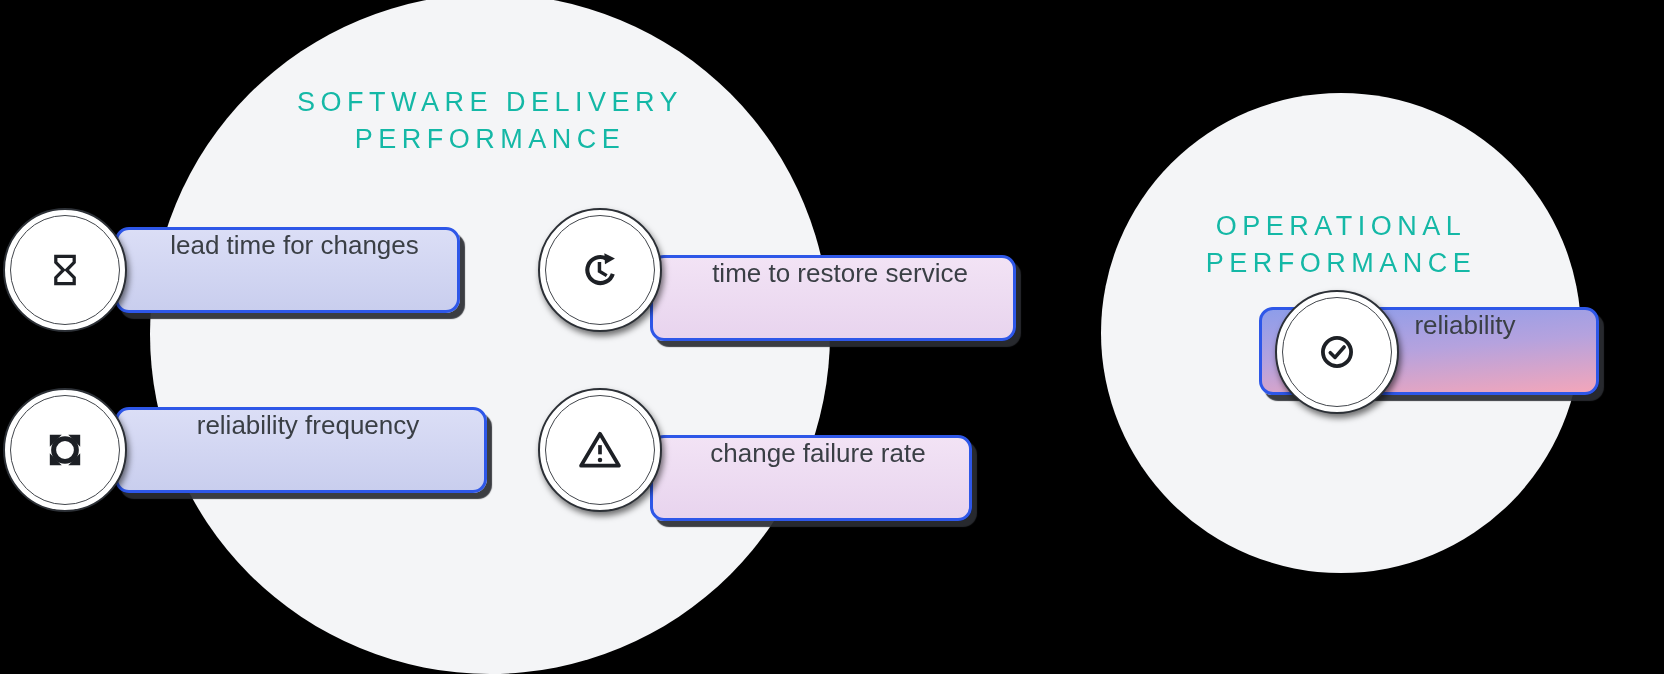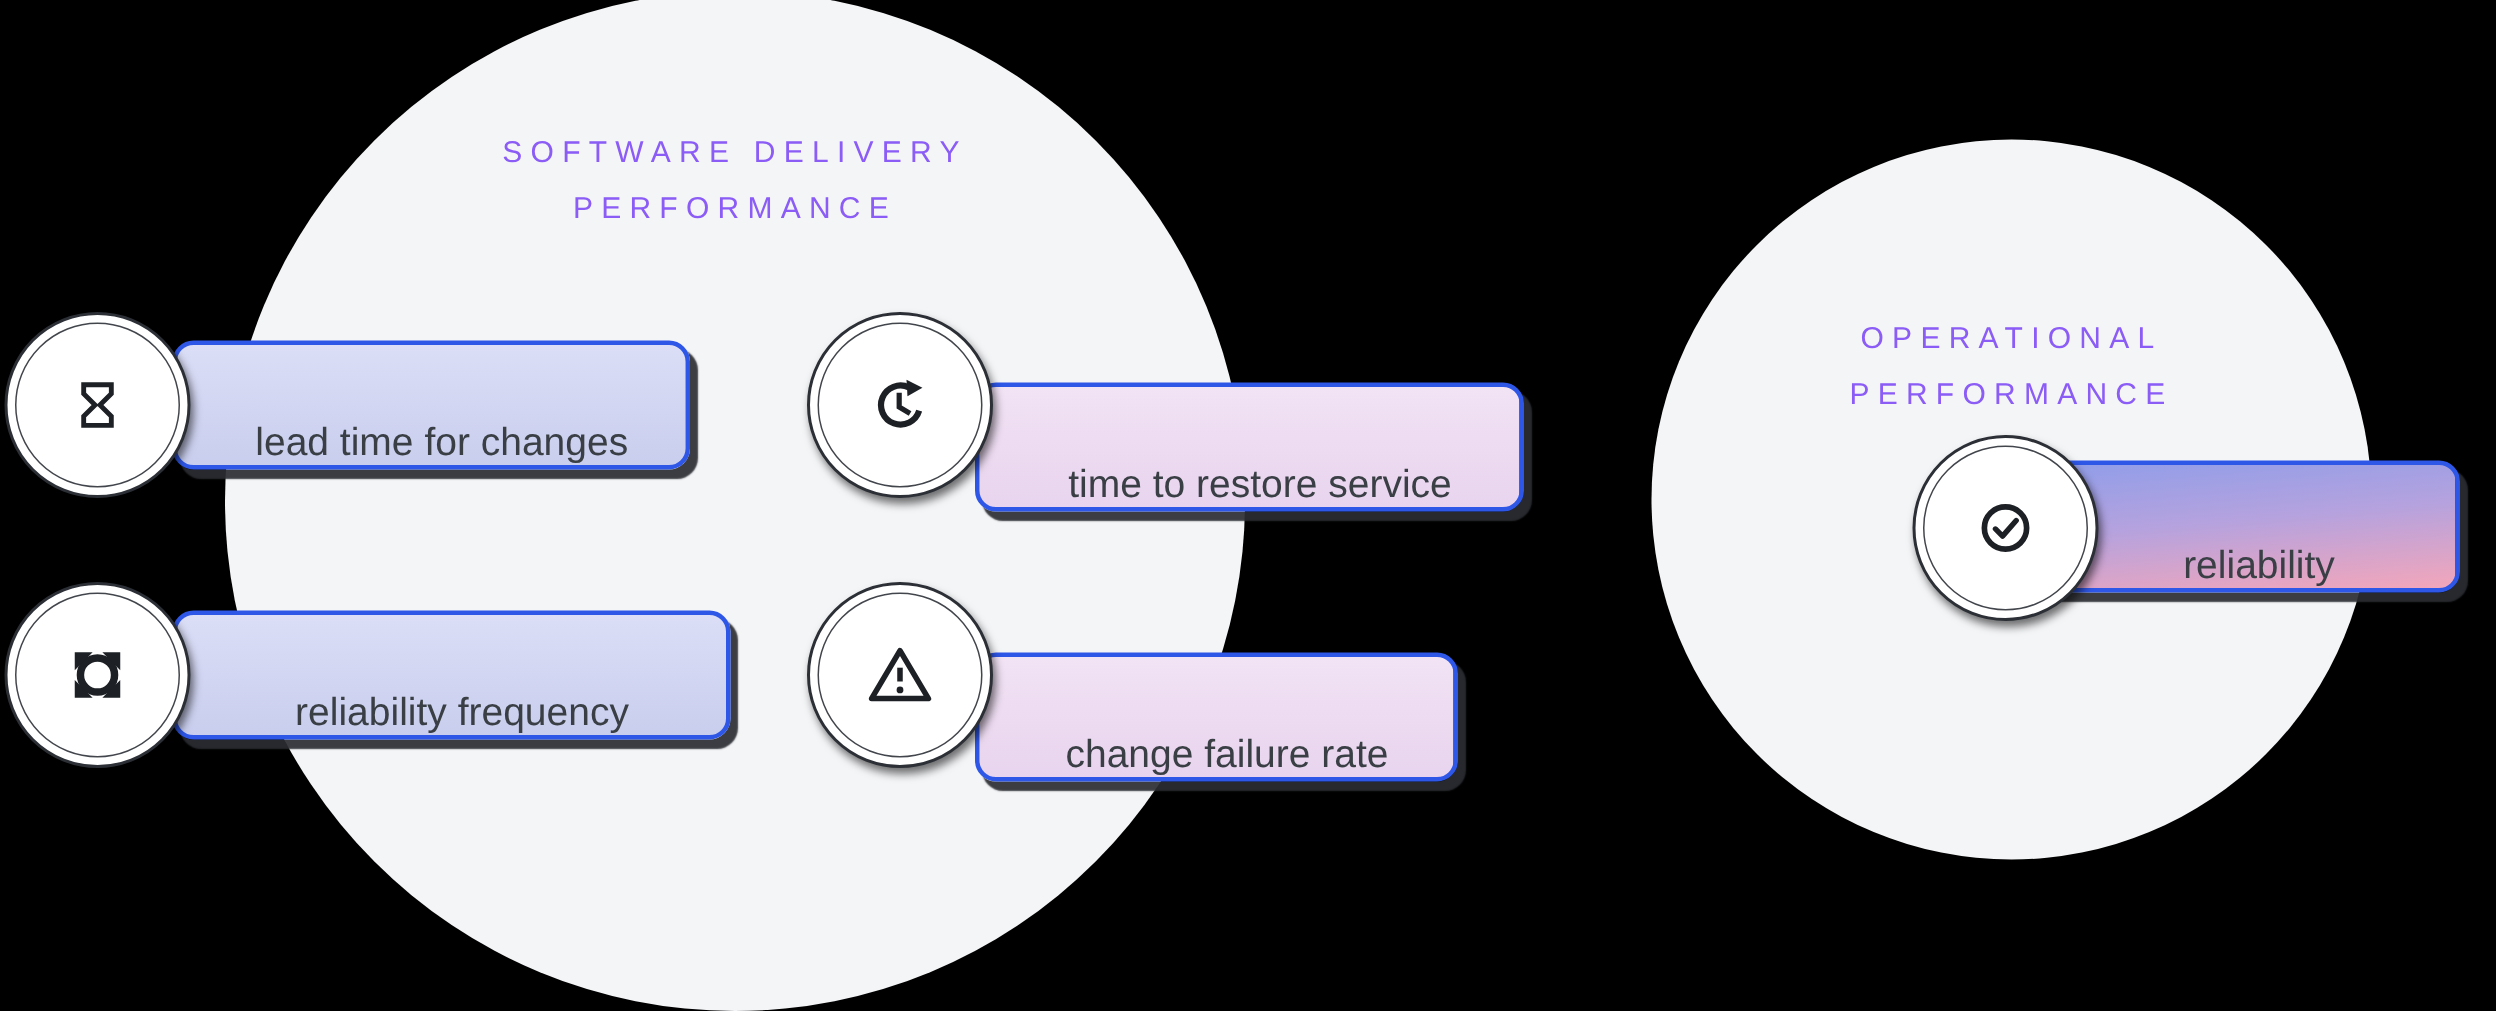--- a/index.html
+++ b/index.html
@@ -4,27 +4,27 @@
 <style>
   html,body{margin:0;padding:0;background:#000;}
   .canvas{
     position:relative;width:1664px;height:674px;background:#000;
     overflow:hidden;font-family:"Liberation Sans",sans-serif;
   }
   .big-circle{
     position:absolute;border-radius:50%;background:#f4f5f7;
   }
   .circle-title{
-    position:absolute;text-align:center;color:#8b5cf6;
-    font-size:20px;line-height:37px;letter-spacing:5.5px;font-weight:400;
+    position:absolute;text-align:center;color:#14b8a6;
+    font-size:27px;line-height:37px;letter-spacing:5.5px;font-weight:400;
   }
   .metric-pill{
     position:absolute;box-sizing:border-box;height:86px;
     border:3px solid #2e57e8;border-radius:14px;
-    display:flex;align-items:flex-end;justify-content:center;
+    display:flex;align-items:flex-start;justify-content:center;
     box-shadow:5px 6px 1px rgba(42,45,50,0.92);
     z-index:1;
   }
   .pill-lavender{background:linear-gradient(180deg,#dbdef6 0%,#c9ceee 100%);}
   .pill-pink{background:linear-gradient(180deg,#f2e3f5 0%,#e8d4ee 100%);margin-top:28px;}
   .pill-gradient{background:linear-gradient(175deg,#8d9dea 0%,#b5a2de 48%,#f3a6ba 100%);}
   .pill-label{
     color:#3a3f45;font-size:26px;white-space:nowrap;
   }
   .badge{
@@ -95,21 +95,21 @@
     <span class="pill-label">change failure rate</span>
   </div>
   <div class="badge" style="left:538px;top:388px;">
     <svg viewBox="0 0 48 48">
       <path class="ic" d="M24 9 L41.5 38.5 H6.5 Z" fill="none" stroke-width="3.4" stroke-linejoin="round"></path>
       <line class="ic" x1="24" y1="19.5" x2="24" y2="28" stroke-width="3.4"></line>
       <circle cx="24" cy="33.2" r="2.1" fill="#1d2025"></circle>
     </svg>
   </div>
 
-  <div class="metric-pill pill-gradient" style="left:1300px;top:307px;width:340px;height:88px;padding-left:72px;">
+  <div class="metric-pill pill-gradient" style="left:1259px;top:307px;width:340px;height:88px;padding-left:72px;">
     <span class="pill-label">reliability</span>
   </div>
   <div class="badge" style="left:1275px;top:290px;">
     <svg viewBox="0 0 48 48">
       <circle class="ic" cx="24" cy="24" r="13" fill="none" stroke-width="3.5"></circle>
       <path class="ic" d="M17.8 24.6 L22.2 29 L30.6 19.4" fill="none" stroke-width="3.3" stroke-linecap="round" stroke-linejoin="round"></path>
     </svg>
   </div>
 
 </div>

